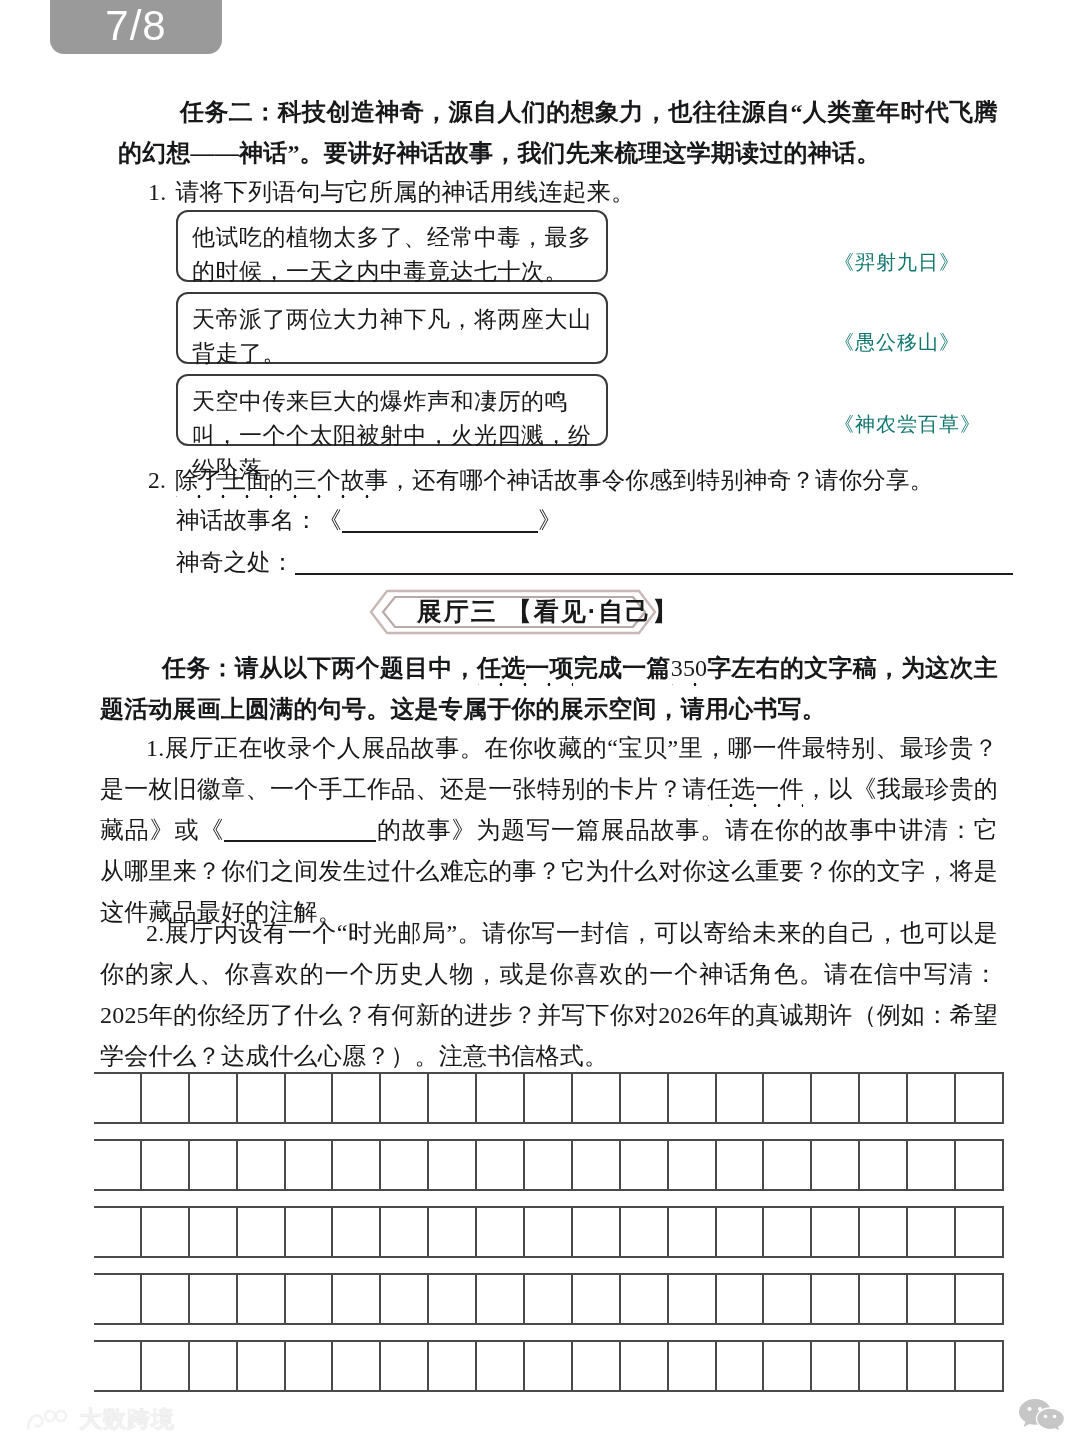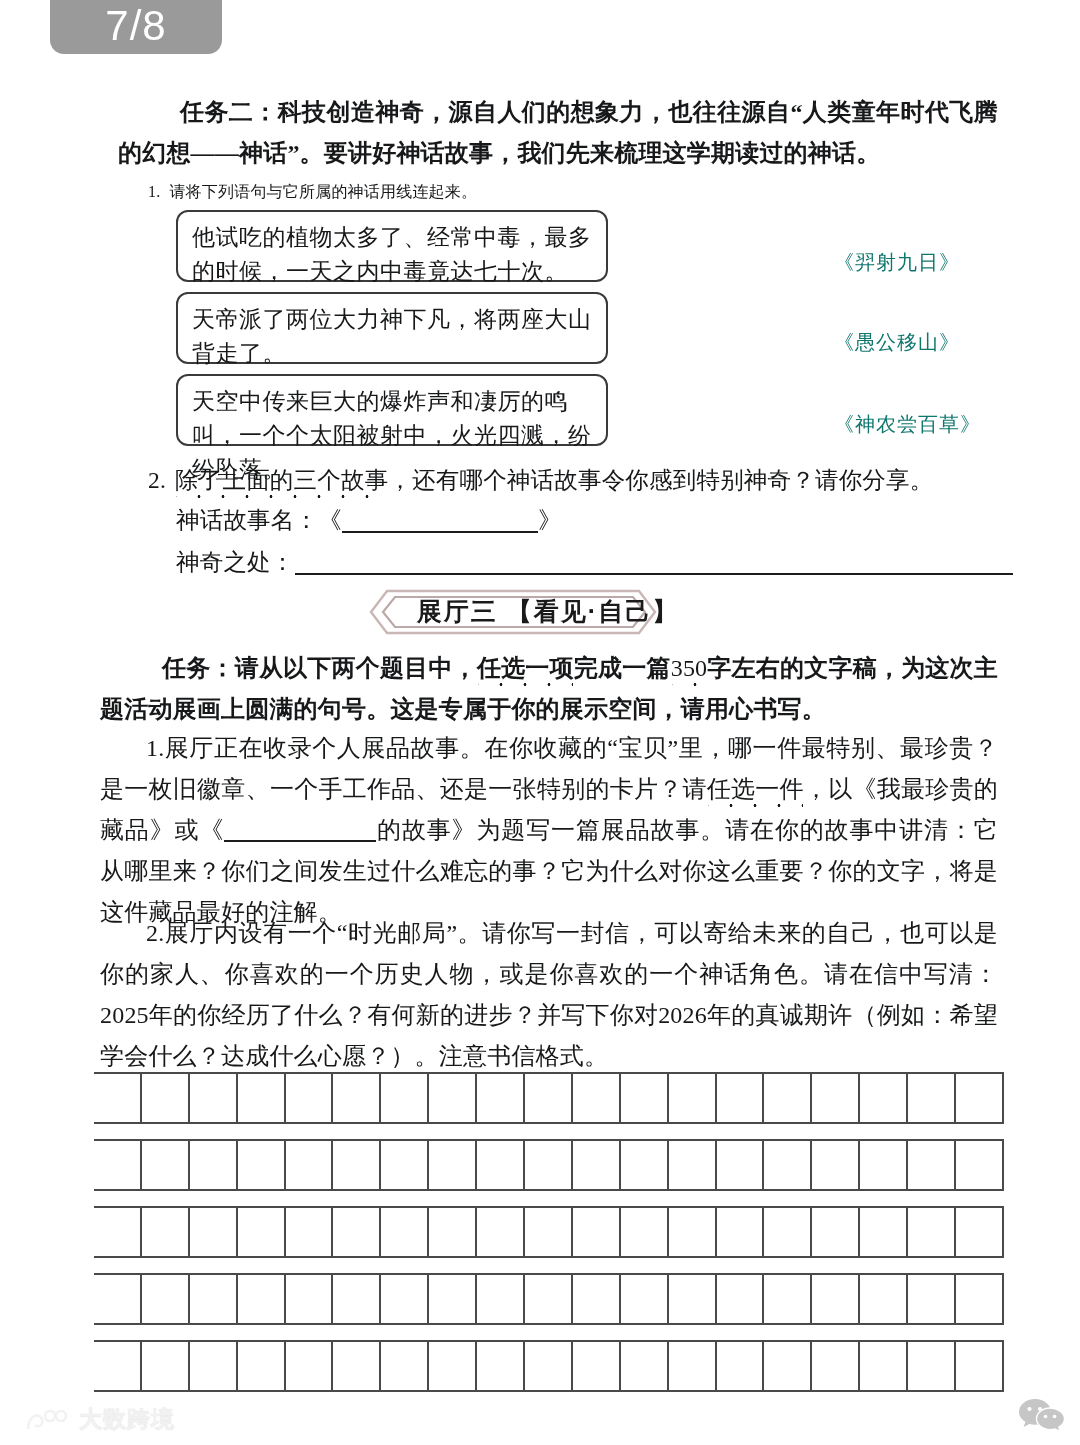--- a/index.html
+++ b/index.html
@@ -67,21 +67,21 @@
     font-size: 24px;
     line-height: 41px;
     text-indent: 62px;
   }
 
   
   #q1-line {
     left: 140px;
     top: 172px;
     width: 860px;
-    font-size: 16px;
+    font-size: 24px;
   }
   #q1-line .num { margin-right: 9px; }
 
   
   .match-area { position: absolute; left: 0; top: 0; width: 1080px; }
   .mbox {
     position: absolute;
     left: 168px;
     border: 2.2px solid #3a3a3a;
     border-radius: 12px;

